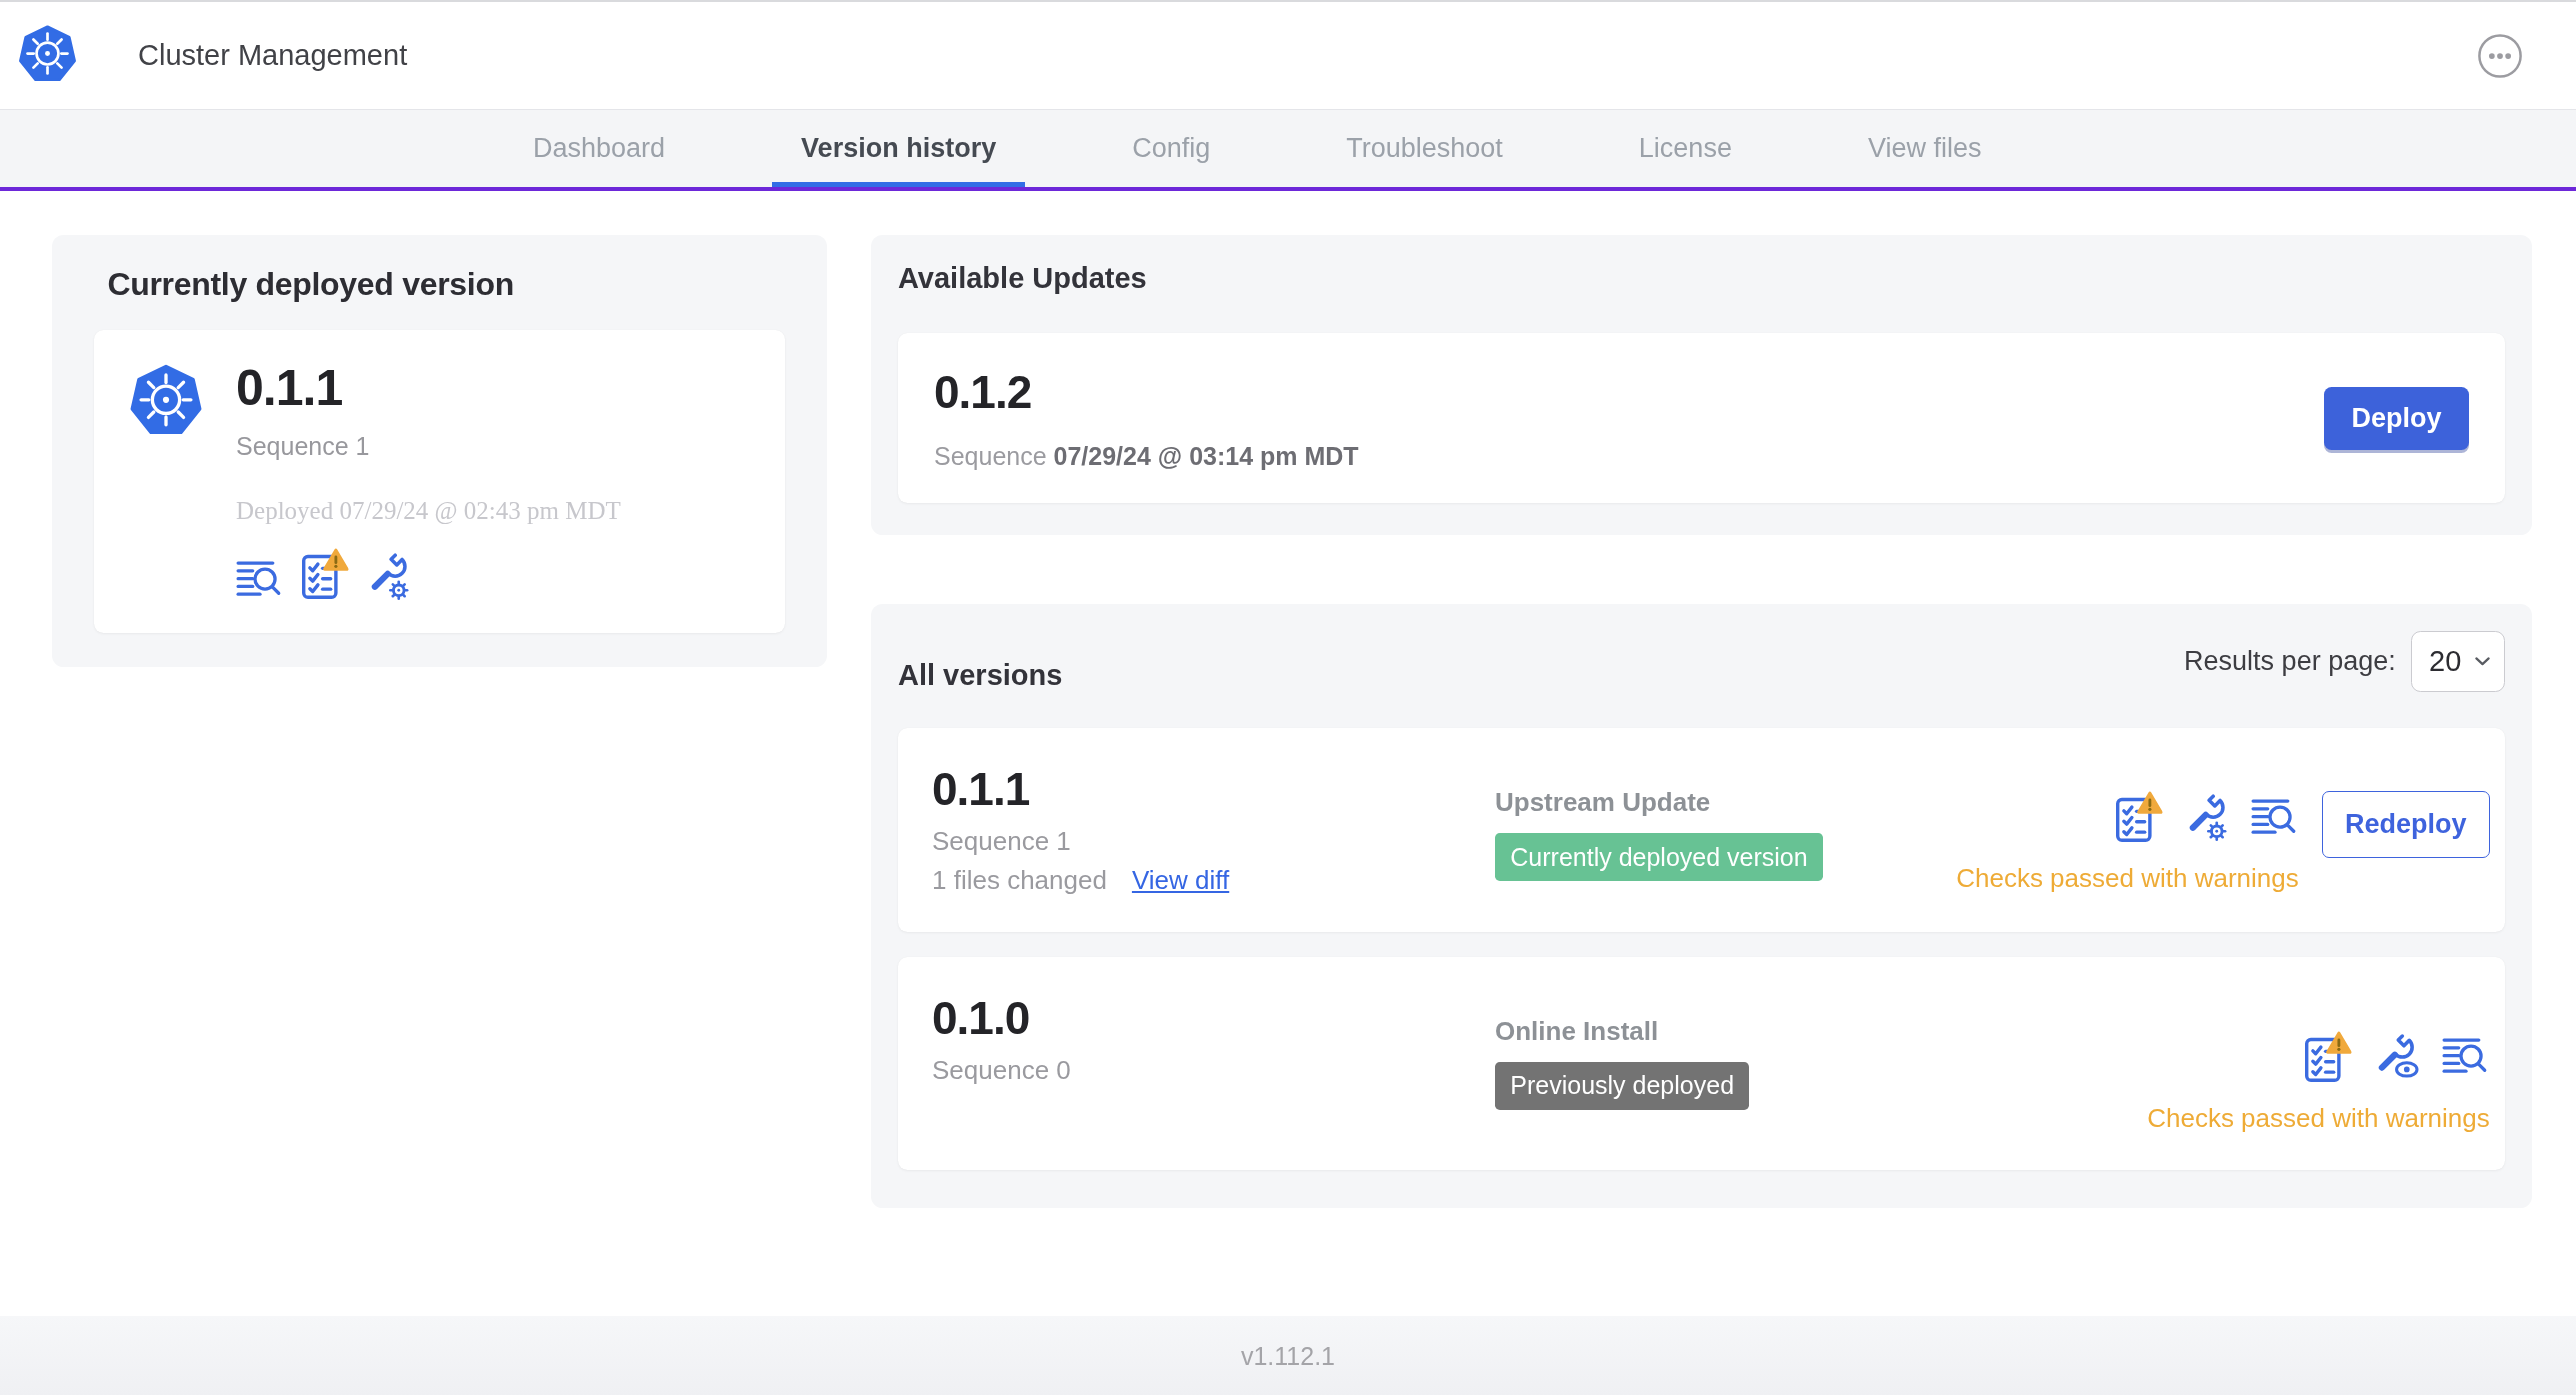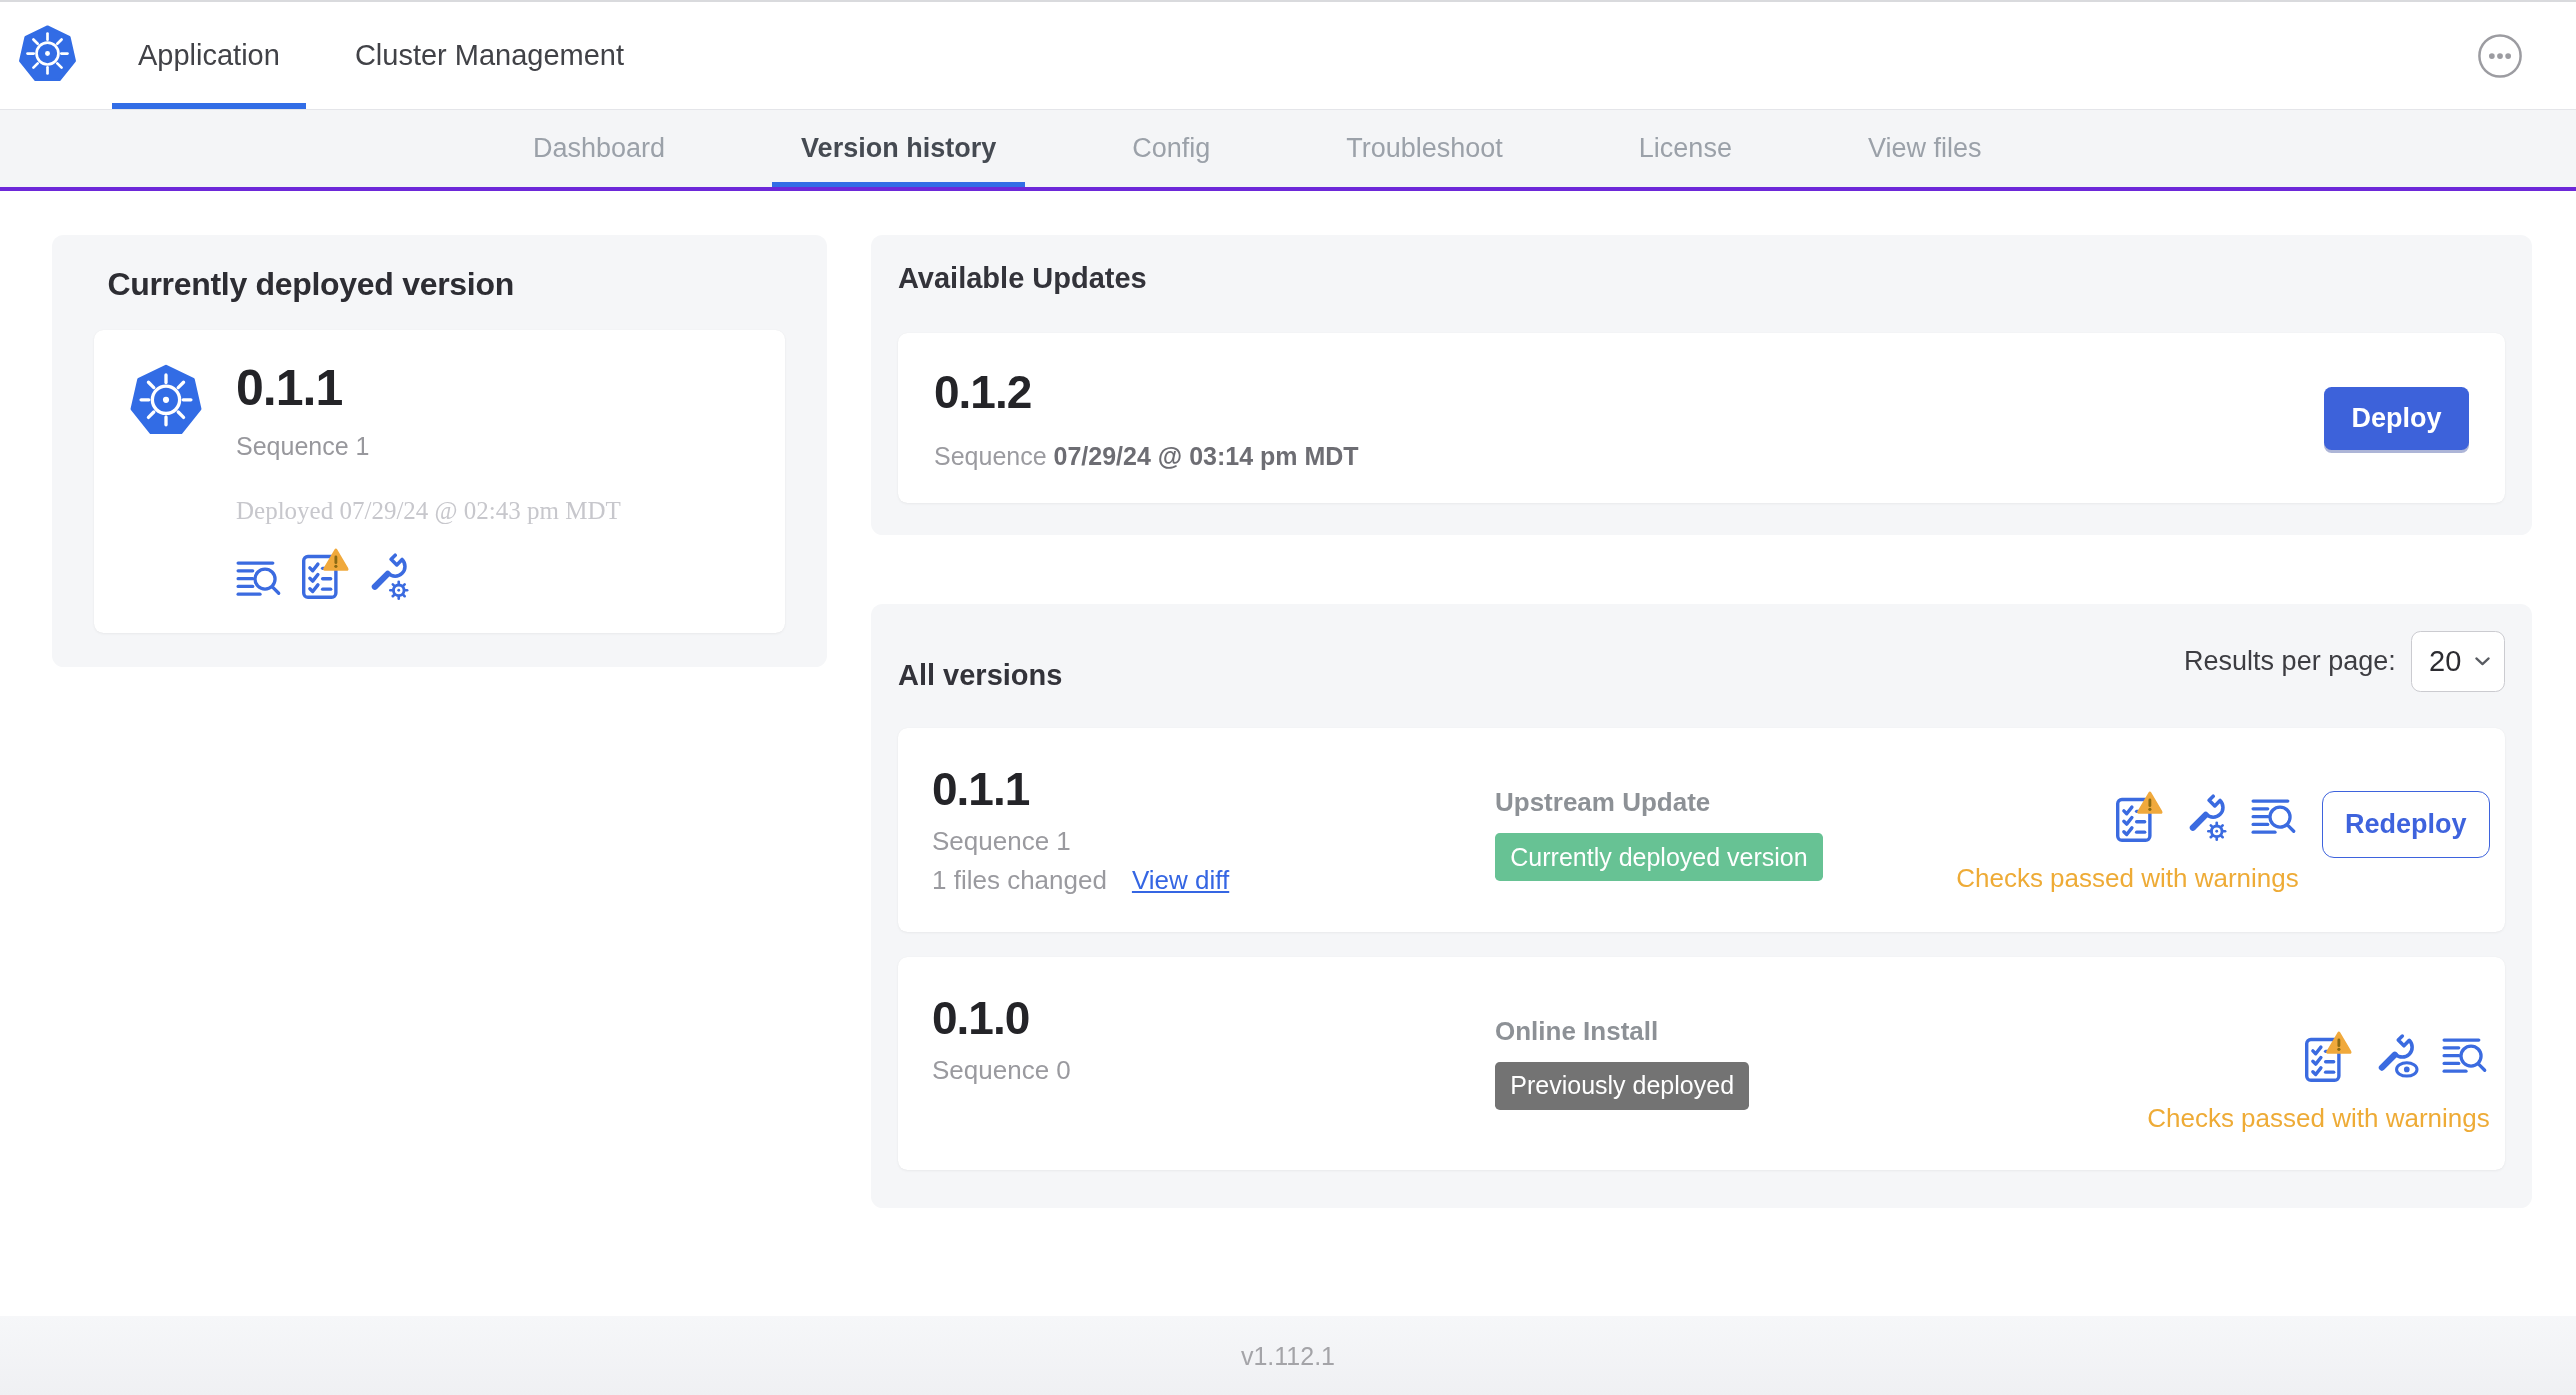--- a/index.html
+++ b/index.html
@@ -69,21 +69,21 @@
   .v-source{font-size:26px;font-weight:700;color:#8d9196;}
   .badge{display:inline-block;margin-top:15.3px;font-size:25px;color:#fff;padding:9.5px 15.3px;border-radius:4.8px;white-space:nowrap;}
   .badge.green{background:#67C294;}
   .badge.gray{background:#737373;}
   .v-colC{display:flex;align-items:flex-start;gap:23px;margin-top:27px;}
   .v-row.second .v-colC{margin-top:38px;}
   .v-icons-wrap{display:flex;flex-direction:column;align-items:flex-end;}
   .v-icons{display:flex;align-items:center;gap:21px;}
   .checks{margin-top:19px;font-size:26px;color:#EEAB36;white-space:nowrap;}
   .redeploy-btn{width:168px;height:67px;background:#fff;border:1.9px solid #3E63DD;color:#3E63DD;font-family:inherit;
-    font-size:27px;font-weight:700;border-radius:12px;}
+    font-size:27px;font-weight:700;border-radius:7px;}
 
   
   footer{position:absolute;left:0;right:0;bottom:0;height:80px;display:flex;align-items:center;justify-content:center;
     background:linear-gradient(180deg,#f6f7f9 0%,#eff0f3 100%);font-size:25px;color:#a4a4a8;}
 </style>
 </head>
 <body>
 
 <svg width="0" height="0" style="position:absolute" aria-hidden="true">
   <defs>
@@ -171,21 +171,20 @@
   </defs>
 </svg>
 
 <div id="app" data-interactable="false">
 
   <div class="topbar" data-interactable="false">
     <svg class="icon logo" data-interactable="false" viewBox="0 0 64 62" width="61" height="59">
         <use href="#i-k8s"></use>
       </svg>
     <nav class="topnav" data-interactable="false">
-      <div class="top-tab active" data-interactable="true">Application</div>
       <div class="top-tab" data-interactable="true">Cluster Management</div>
     </nav>
     <button class="menu-btn" data-interactable="true">
       <svg class="icon" width="46" height="46" data-interactable="false" viewBox="0 0 48 48">
           <use href="#i-ellipsis"></use>
         </svg>
     </button>
   </div>
 
   <nav class="subnav" data-interactable="false">

